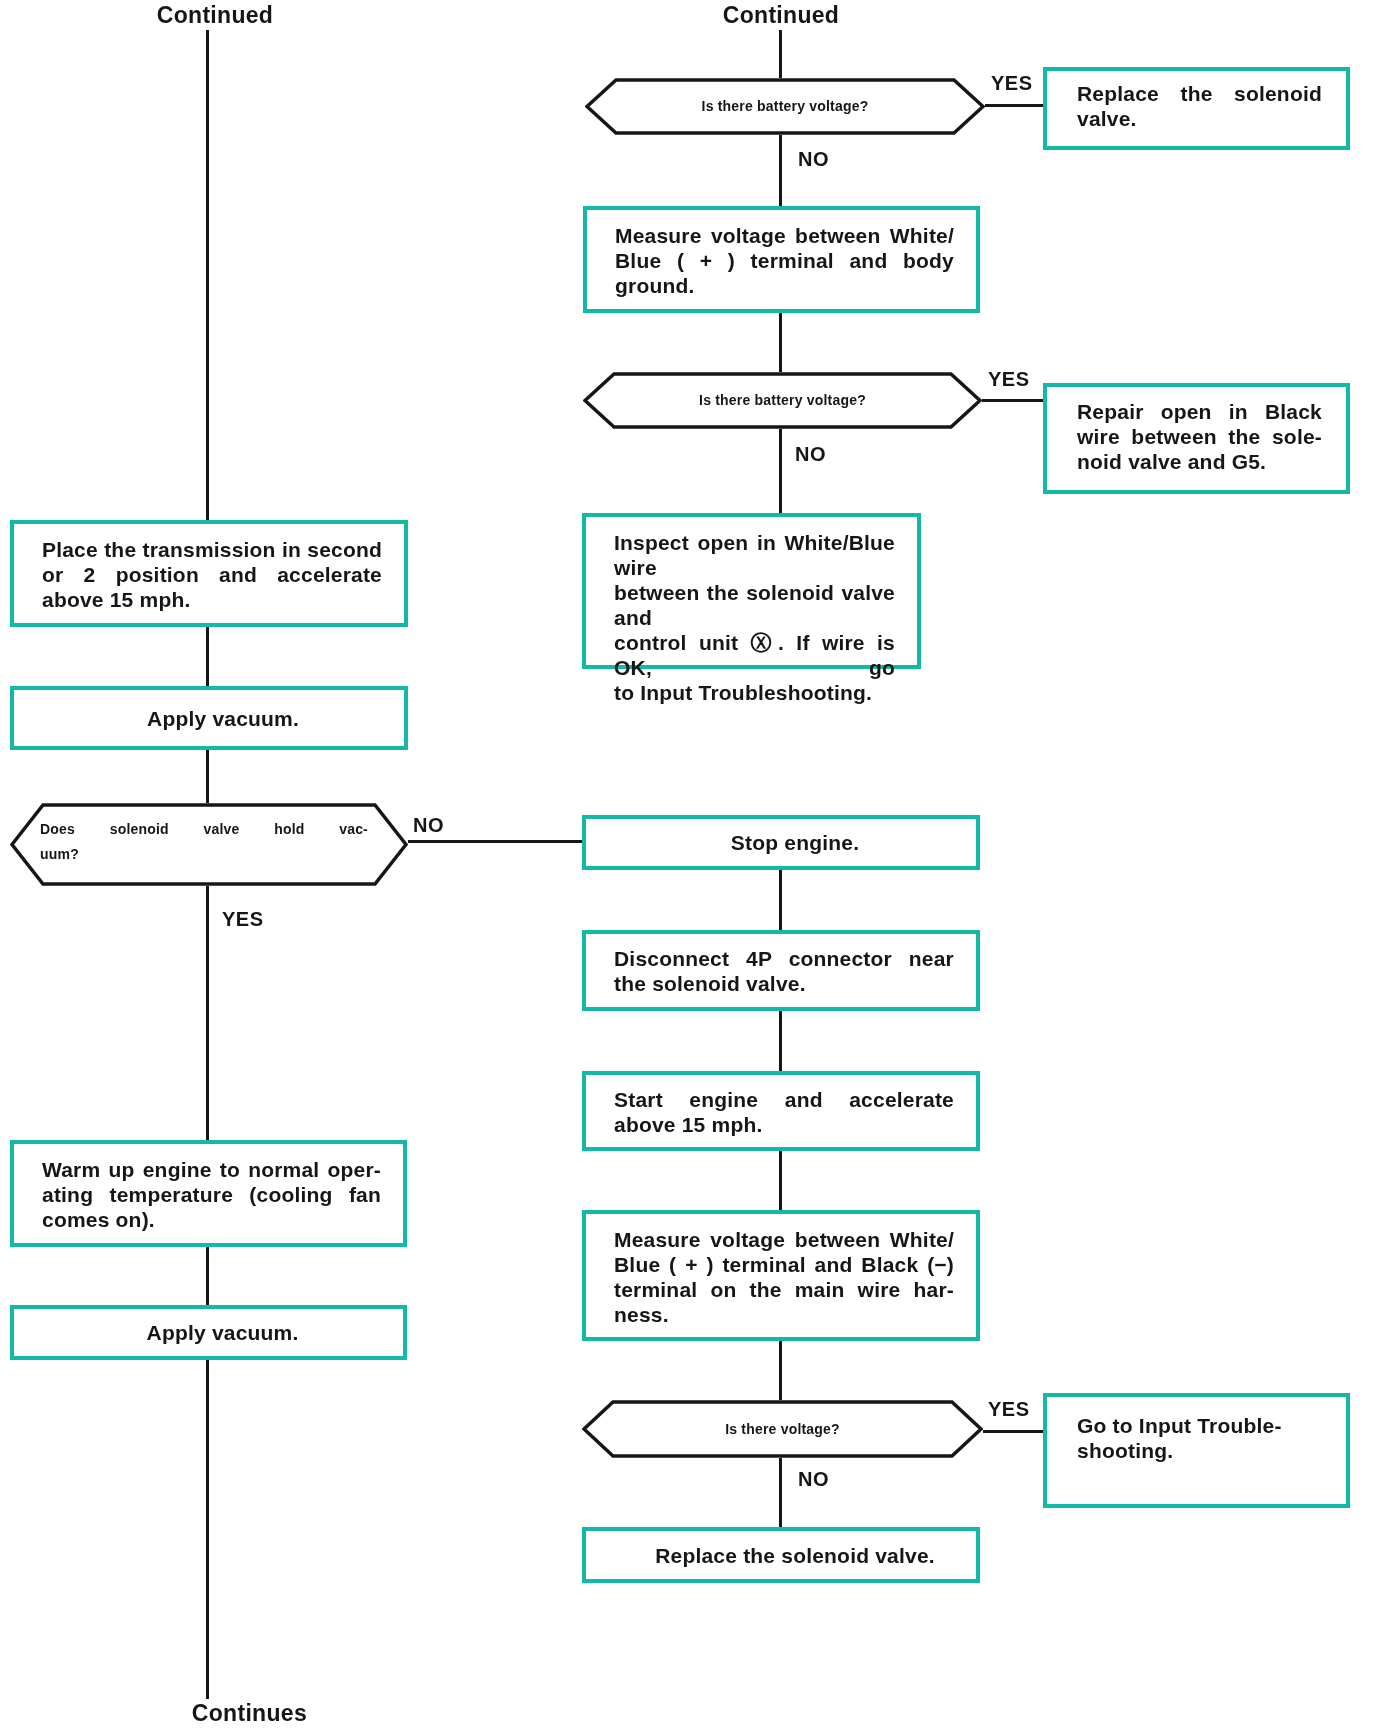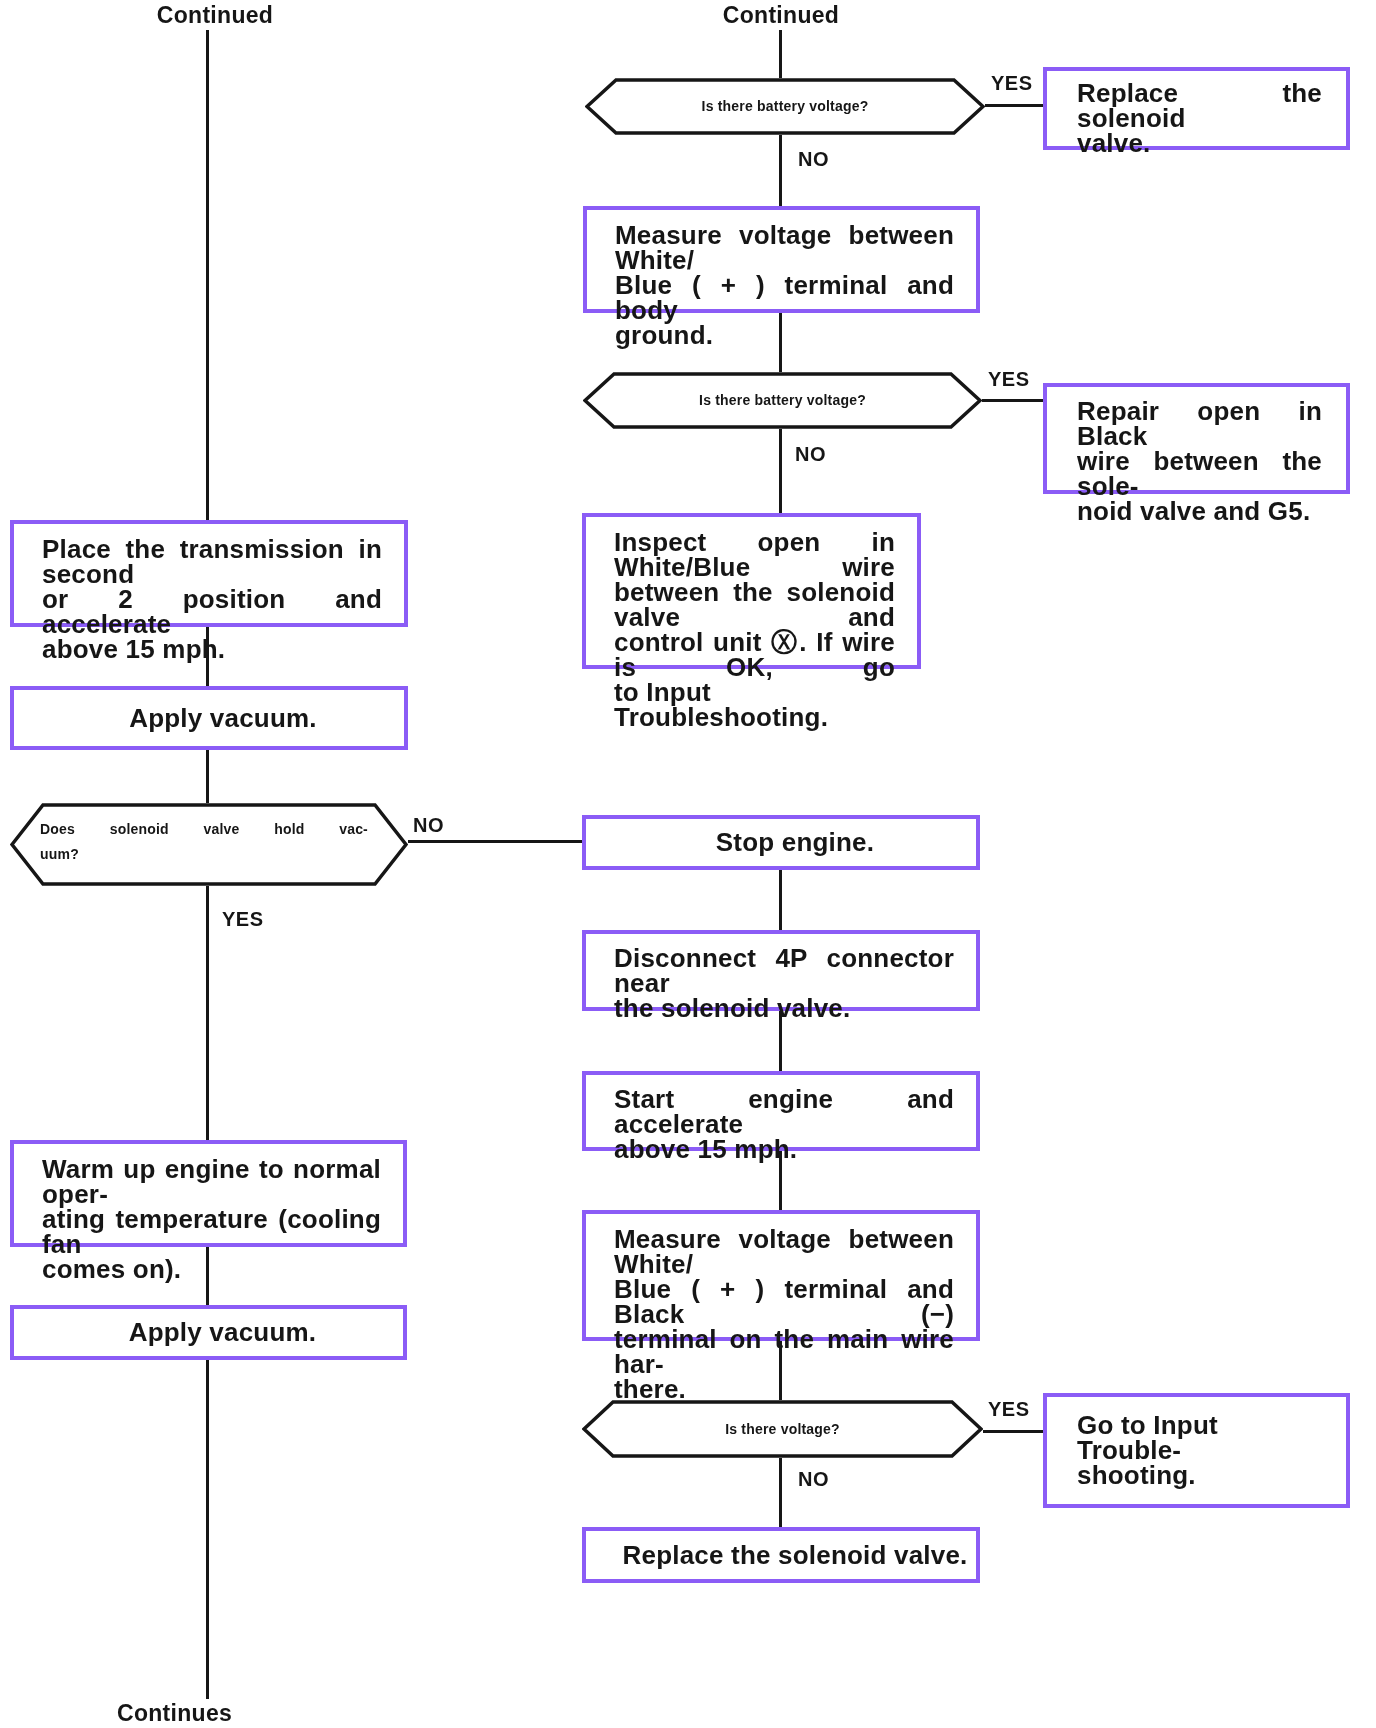--- a/index.html
+++ b/index.html
@@ -5,22 +5,22 @@
   html,body{margin:0;padding:0;background:#fff;}
   #canvas{
     position:relative;width:1376px;height:1728px;background:#fff;
     font-family:"Liberation Sans", sans-serif;color:#161616;overflow:hidden;
   }
   .lbl{position:absolute;font-weight:700;font-size:23px;letter-spacing:.3px;white-space:nowrap;}
   .yn{position:absolute;font-weight:700;font-size:20px;letter-spacing:.5px;white-space:nowrap;}
   .vline{position:absolute;width:3px;background:#161616;}
   .hline{position:absolute;height:3px;background:#161616;}
   .box{
-    position:absolute;border:4px solid #8b5cf6;background:#fff;box-sizing:border-box;
-    font-size:26px;font-weight:700;line-height:25px;letter-spacing:.2px;
+    position:absolute;border:4px solid #14b8a6;background:#fff;box-sizing:border-box;
+    font-size:21px;font-weight:700;line-height:25px;letter-spacing:.2px;
   }
   .box.pad{padding:13px 22px 0 28px;}
   .box.center{display:flex;align-items:center;justify-content:center;text-align:center;padding-left:28px;}
   .ln{display:block;}
   .jl{text-align:justify;text-align-last:justify;}
   .hex{position:absolute;}
   .hex svg{position:absolute;left:0;top:0;display:block;}
   .hexText{
     position:absolute;left:0;top:0;width:100%;height:100%;box-sizing:border-box;
     font-size:14px;font-weight:700;line-height:25px;letter-spacing:.2px;
@@ -74,21 +74,21 @@
   </div>
 
   <div class="vline" style="left:206px;top:1247px;height:58px;"></div>
 
   <div class="box center" style="left:10px;top:1305px;width:397px;height:55px;">
     <span>Apply vacuum.</span>
   </div>
 
   <div class="vline" style="left:206px;top:1360px;height:339px;"></div>
 
-  <div class="lbl" style="left:117px;top:1700px;width:190px;text-align:left;">Continues</div>
+  <div class="lbl" style="left:117px;top:1700px;width:190px;text-align:right;">Continues</div>
 
   <div class="lbl" style="left:690px;top:2px;width:182px;text-align:center;">Continued</div>
 
   <div class="vline" style="left:779px;top:30px;height:48px;"></div>
 
   <div class="hex" style="left:585px;top:78px;width:400px;height:57px;">
     <svg width="400" height="57" viewBox="0 0 400 57">
       <polygon points="2,28.5 31,2 369,2 398,28.5 369,55 31,55" fill="#ffffff" stroke="#161616" stroke-width="3.5"></polygon>
     </svg>
     <div class="hexText center">Is there battery voltage?</div>
@@ -156,21 +156,21 @@
     <span class="ln jl">Start engine and accelerate</span>
     <span class="ln">above 15 mph.</span>
   </div>
 
   <div class="vline" style="left:779px;top:1151px;height:59px;"></div>
 
   <div class="box pad" style="left:582px;top:1210px;width:398px;height:131px;">
     <span class="ln jl">Measure voltage between White/</span>
     <span class="ln jl">Blue ( + ) terminal and Black (−)</span>
     <span class="ln jl">terminal on the main wire har-</span>
-    <span class="ln">there.</span>
+    <span class="ln">ness.</span>
   </div>
 
   <div class="vline" style="left:779px;top:1341px;height:59px;"></div>
 
   <div class="hex" style="left:582px;top:1400px;width:401px;height:58px;">
     <svg width="401" height="58" viewBox="0 0 401 58">
       <polygon points="2,29 31,2 370,2 399,29 370,56 31,56" fill="#ffffff" stroke="#161616" stroke-width="3.5"></polygon>
     </svg>
     <div class="hexText center">Is there voltage?</div>
   </div>

